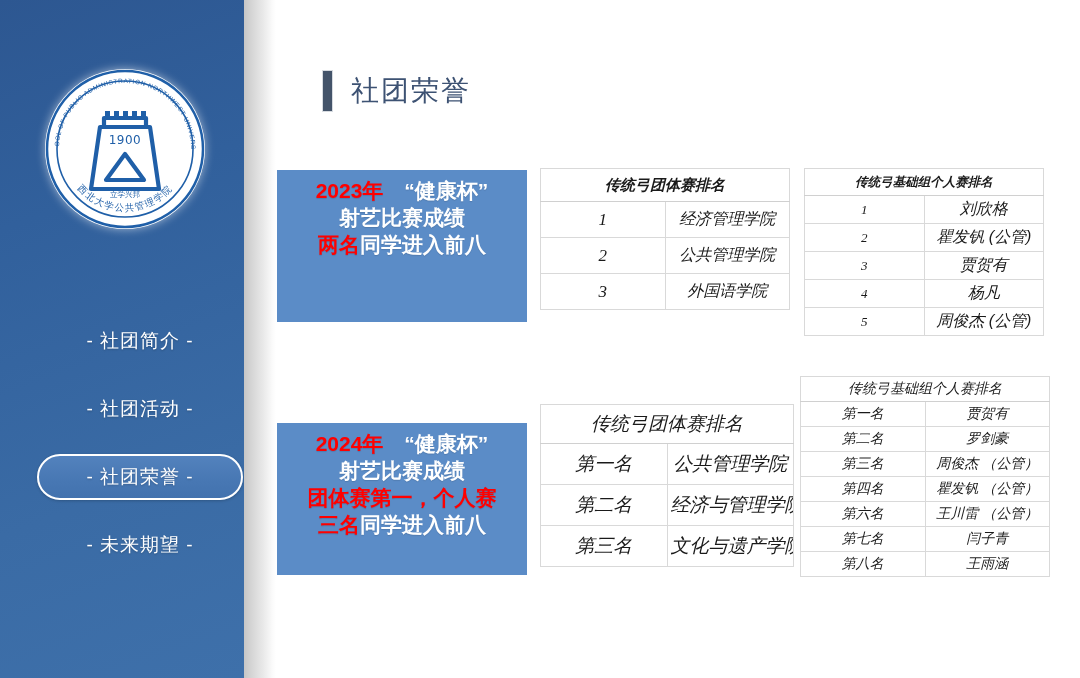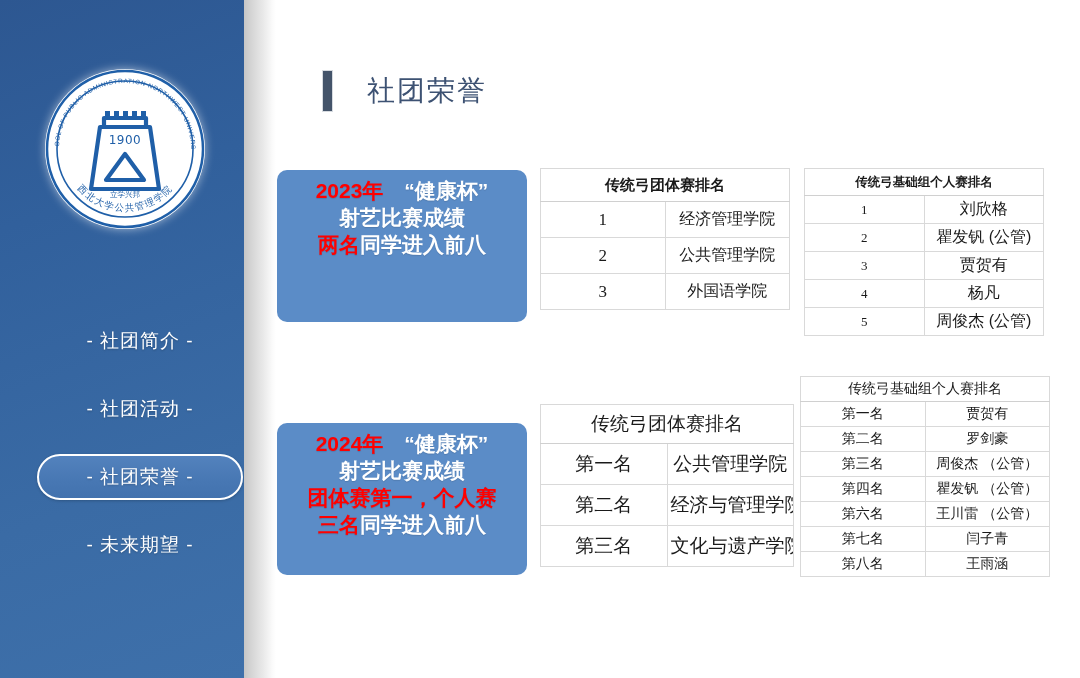--- a/index.html
+++ b/index.html
@@ -63,21 +63,21 @@
   .nav-gap{height:10px;}
 
   
   .content{
     position:absolute;left:276px;top:0;
     width:804px;height:678px;
   }
 
   .title-row{
     position:absolute;left:46px;top:70px;
-    display:flex;align-items:center;gap:34px;text-align:right;
+    display:flex;align-items:center;gap:18px;text-align:right;
   }
   .title-bar{
     width:11px;height:42px;
     background:#44546a;
     border:1px solid #d7dbe0;
     box-sizing:border-box;
   }
   .title-text{
     font-size:28px;
     color:#3d5273;
@@ -91,35 +91,35 @@
     width:250px;
     background:#5b8cc7;
     box-sizing:border-box;
     padding:8px 4px 10px 4px;
     text-align:center;
     line-height:1.28;
     font-size:21px;
     font-weight:bold;
     color:#ffffff;
     text-shadow:0 1px 1px rgba(0,0,0,0.12);
-    border-radius:10px;
   }
   .callout .red{color:#ff0000;}
   .callout .wht{color:#ffffff;}
   .callout-1{left:1px;top:170px;height:152px;}
   .callout-2{left:1px;top:423px;height:152px;}
   .cl-line{white-space:nowrap;}
 
   
   table.rank{
     position:absolute;
     border-collapse:collapse;
     background:#ffffff;
     border:1px solid #3f3f3f;
     table-layout:fixed;
+    font-style:italic;
   }
   table.rank td{
     border:1px solid #d9d9d9;
     text-align:center;
     color:#1a1a1a;
     padding:1px 3px;
     white-space:nowrap;
     overflow:hidden;
   }
   table.rank td.hdr{

